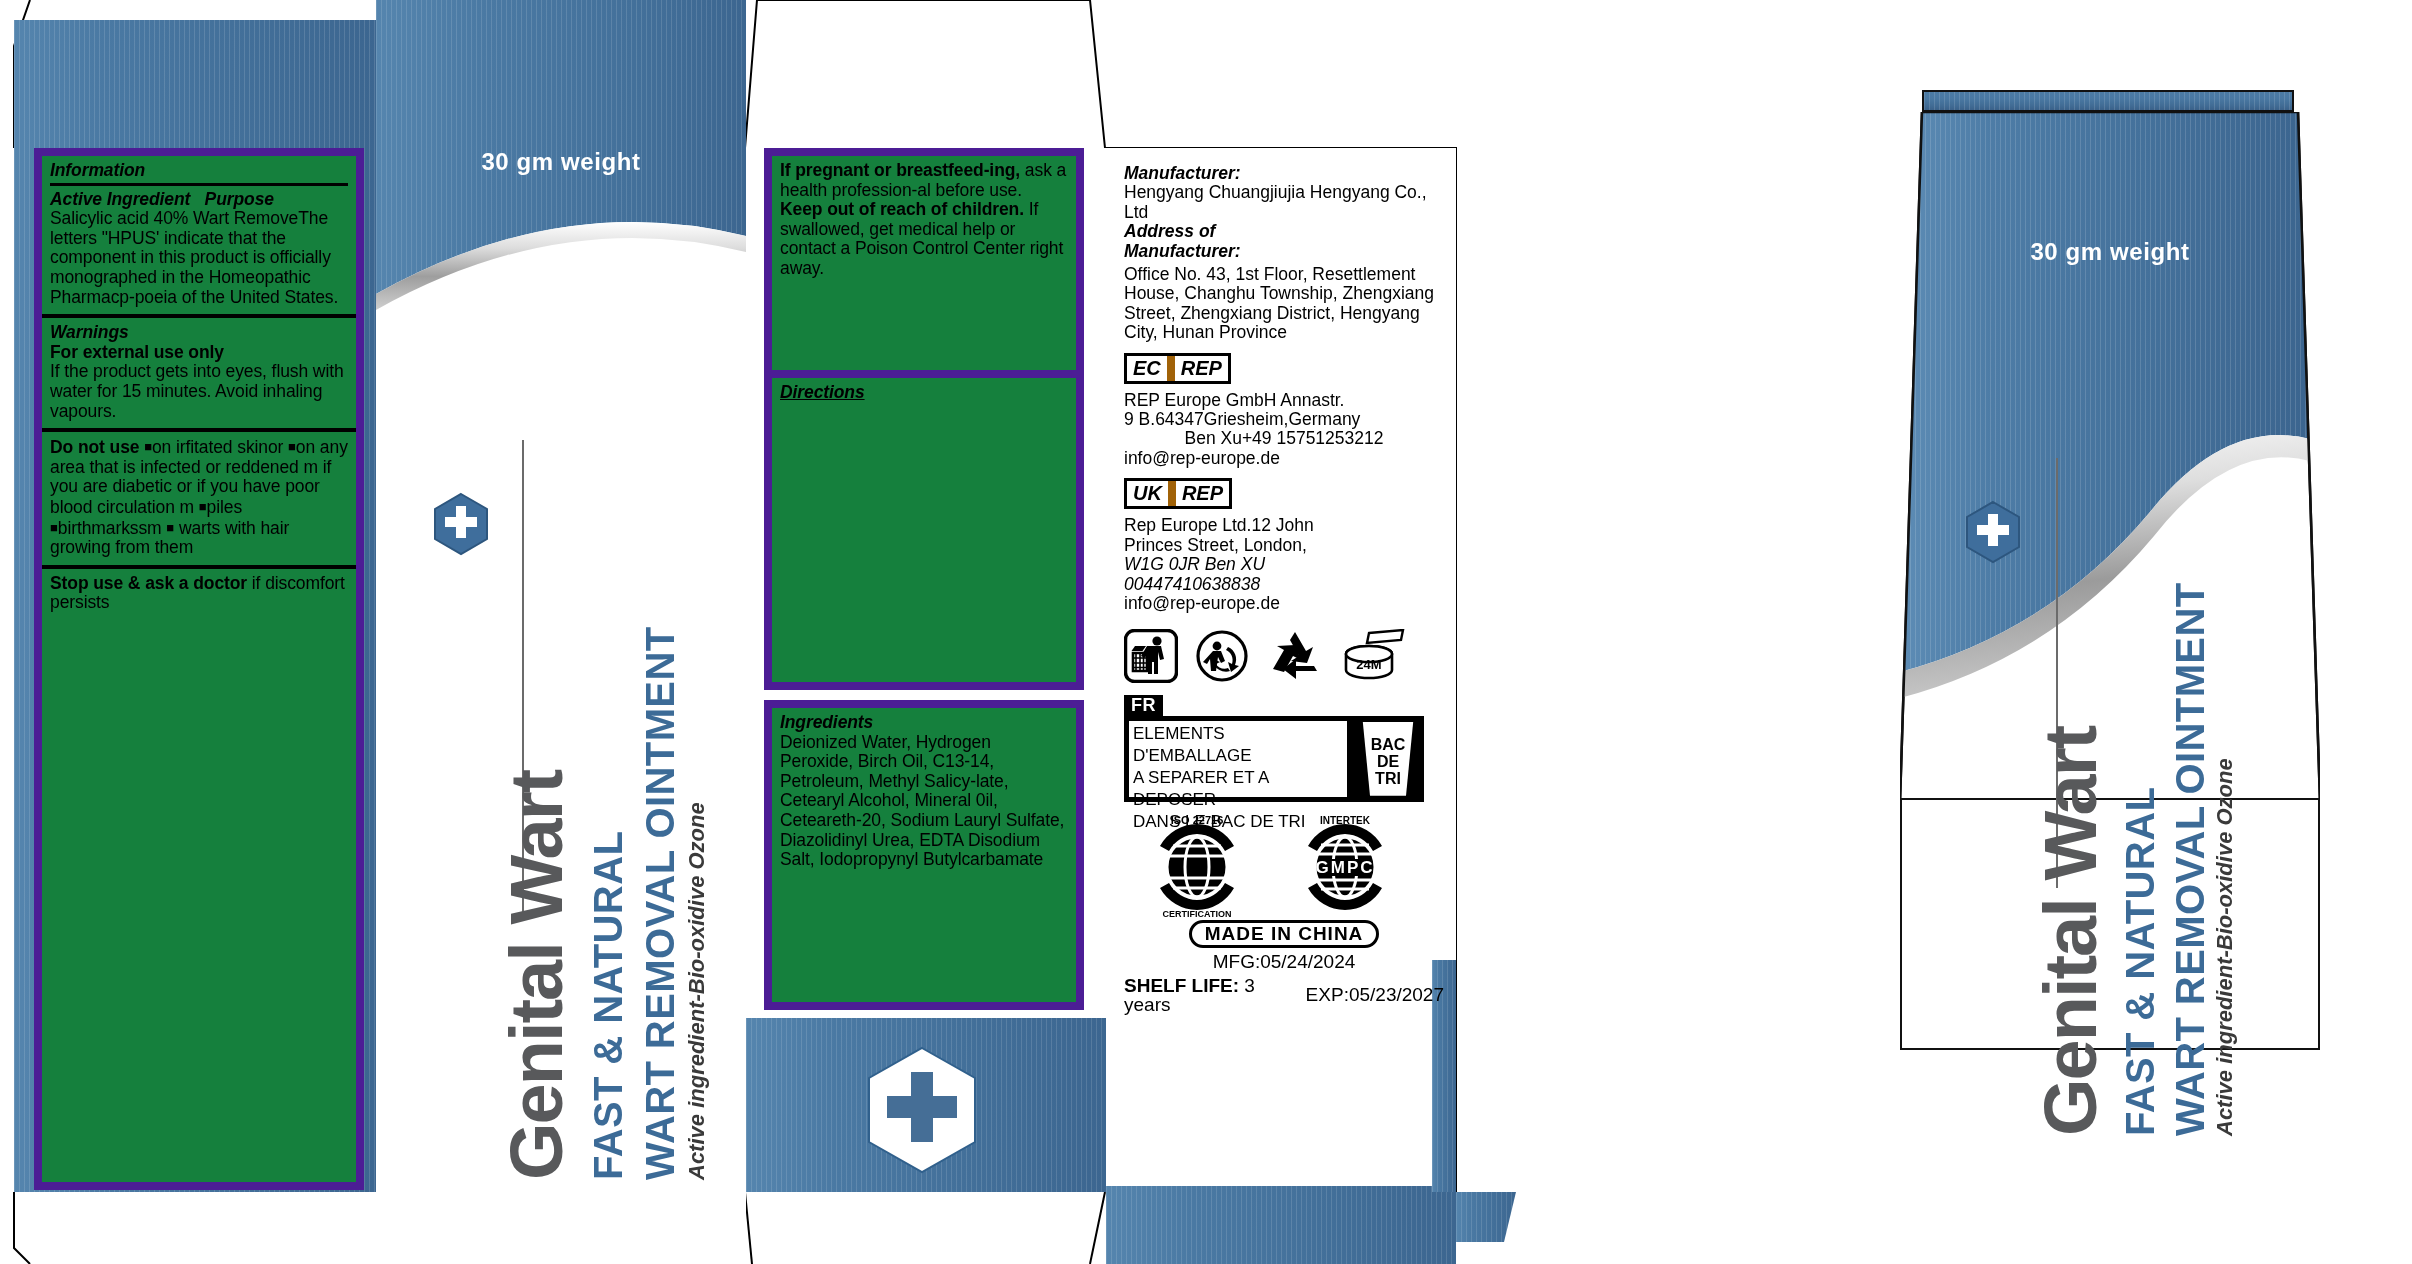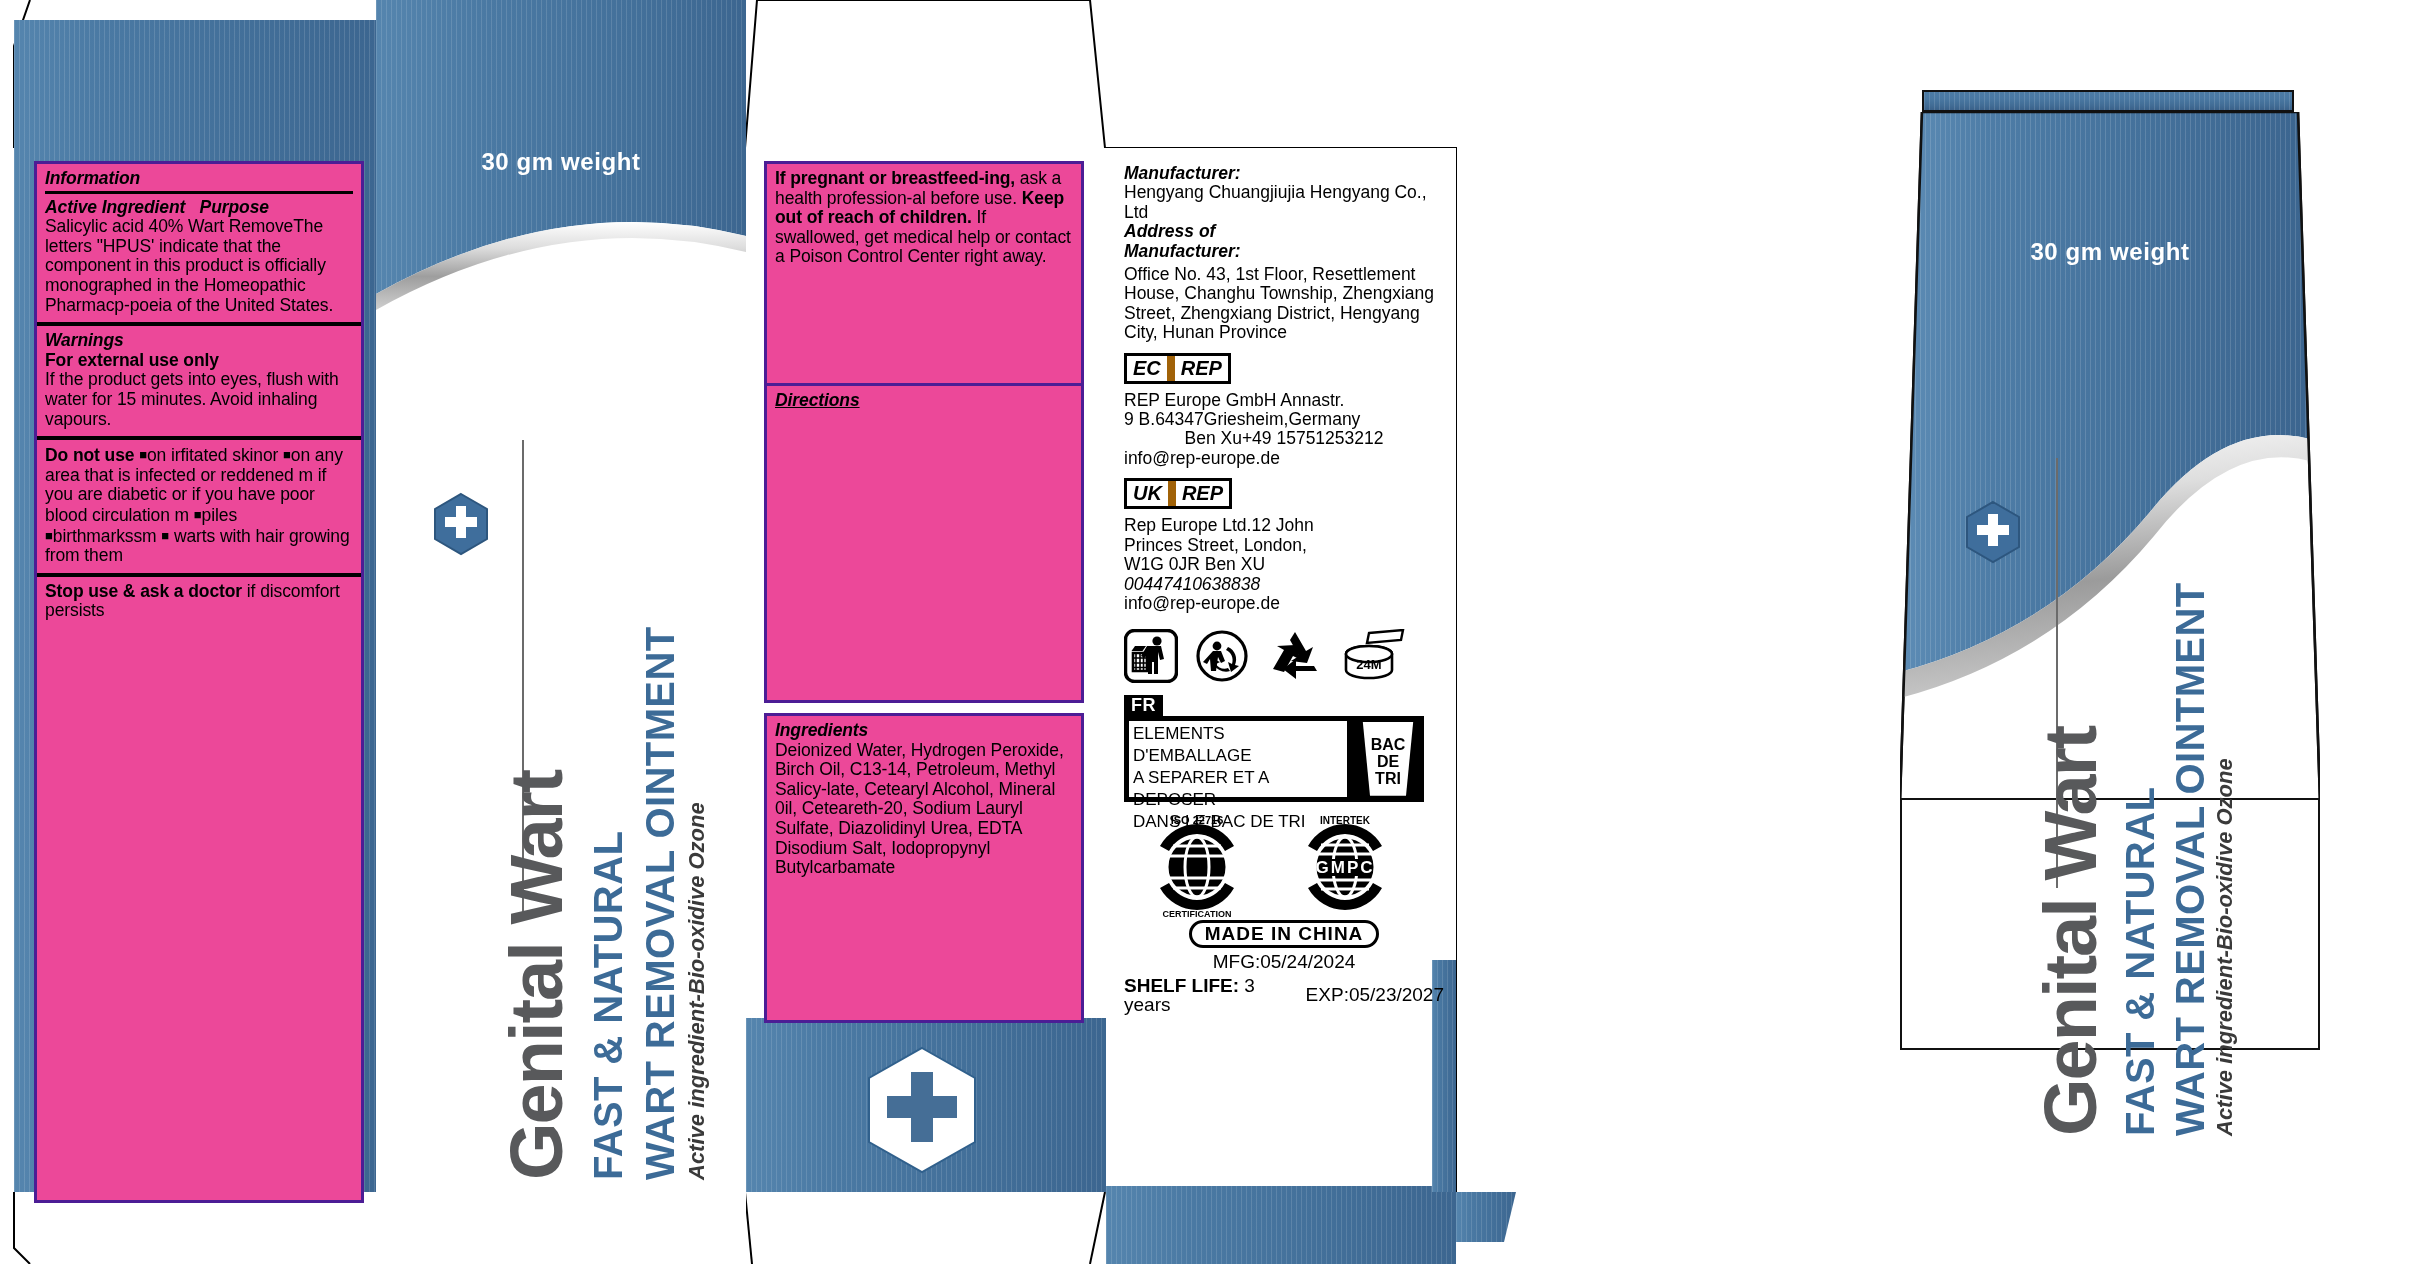--- a/index.html
+++ b/index.html
@@ -19,23 +19,22 @@
     background:
       repeating-linear-gradient(90deg,
         rgba(255,255,255,.13) 0px, rgba(255,255,255,.13) 1px,
         rgba(255,255,255,0) 1px, rgba(255,255,255,0) 5px),
       linear-gradient(90deg,#5585ae 0%,#4a79a3 25%,#43709a 60%,#3c6690 100%);
   }
   .dieline{stroke:#000;stroke-width:2;fill:none;}
 
   
   .infobox{
-    position:absolute;background:#ec4899;border:3px solid #4c1d95;
+    position:absolute;background:#15803d;border:8px solid #4c1d95;
     box-sizing:border-box;
-    margin-top:13px;
   }
   .sect{border-bottom:4px solid #000;padding:5px 8px 7px 8px;}
   .sect:last-child{border-bottom:none;}
   .sect p{margin:0;font-size:17.5px;line-height:19.6px;color:#000;letter-spacing:-0.1px;}
   .sect p + p{margin-top:0;}
   .bi{font-weight:bold;font-style:italic;}
   .b{font-weight:bold;}
   .hdr-info{
     font-size:31px;font-weight:bold;font-style:italic;letter-spacing:-0.5px;
     margin:0 0 3px 0;color:#111;
@@ -242,21 +241,21 @@
     <p style="margin:0;">info@rep-europe.de</p>
   </div>
 
   <div style="margin-top:10px;">
     <div class="repchip">
       <span>UK</span>
       <span>REP</span>
     </div>
     <p style="margin:7px 0 0 0;">Rep Europe Ltd.12 John</p>
     <p style="margin:0;">Princes Street, London,</p>
-    <p style="margin:0;">W1G 0JR Ben XU</p>
+    <p style="margin:0;font-style:italic;">W1G 0JR Ben XU</p>
     <p style="margin:0;font-style:italic;">00447410638838</p>
     <p style="margin:0;">info@rep-europe.de</p>
   </div>
 
   <div style="margin-top:16px;display:flex;align-items:center;gap:17px;">
 
     <svg width="54" height="54" viewBox="0 0 54 54">
       <rect x="1.5" y="1.5" width="51" height="51" rx="9" fill="#fff" stroke="#000" stroke-width="3.5"></rect>
       <circle cx="33" cy="12" r="4.6" fill="#000"></circle>
       <path d="M30 17 h7 l3 13 -4 1 -2 -8 v22 h-4 v-12 h-2 v12 h-4 v-22 l-3 6 -4 -2 6 -10 z" fill="#000"></path>

